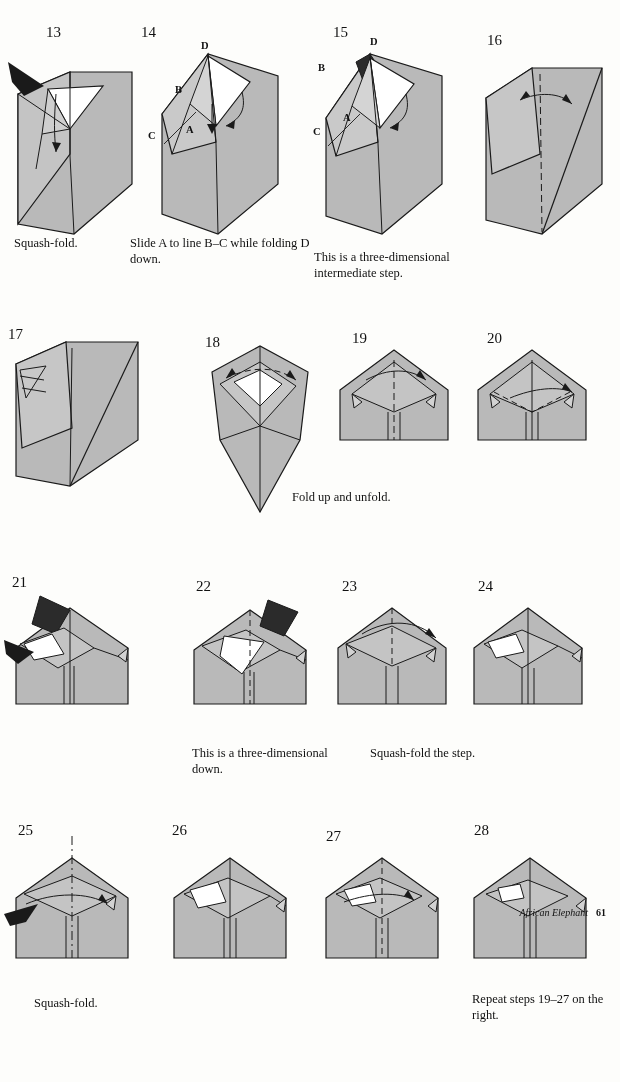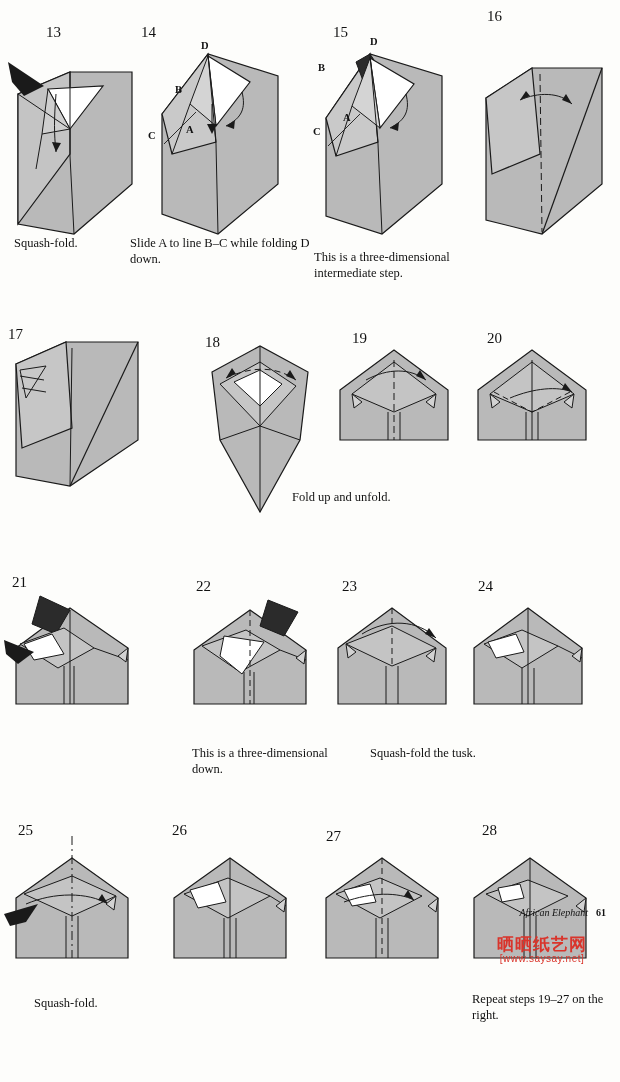--- a/index.html
+++ b/index.html
@@ -143,21 +143,21 @@
       <polygon points="80,94 89,88 88,97" fill="#1a1a1a"></polygon>
       <line x1="18" y1="112" x2="50" y2="80" stroke="#1a1a1a" stroke-width="0.9"></line>
     </svg>
   </div>
   <div class="lbl" style="left:370px; top:36px;">D</div>
   <div class="lbl" style="left:318px; top:62px;">B</div>
   <div class="lbl" style="left:313px; top:126px;">C</div>
   <div class="lbl" style="left:343px; top:112px;">A</div>
   <div class="caption" style="left:314px; top:250px; width:200px;">This is a three-dimensional intermediate step.</div>
 
-  <div class="step-num" style="left:487px; top:8px;">16</div>
+  <div class="step-num" style="left:487px; top:32px;">16</div>
   <div class="fig" style="left:476px; top:34px;">
     <svg width="140" height="200" viewBox="0 0 140 200">
       <polygon points="10,64 56,34 126,34 126,150 66,200 10,186" fill="#b9b9b9" stroke="#1a1a1a" stroke-width="1.2"></polygon>
       <polygon points="10,64 56,34 64,120 16,140" fill="#c6c6c6" stroke="#1a1a1a" stroke-width="1.2"></polygon>
       <line x1="64" y1="40" x2="66" y2="198" stroke="#1a1a1a" stroke-width="1" stroke-dasharray="7 4"></line>
       <path d="M44 66 C 62 58, 84 58, 96 70" fill="none" stroke="#1a1a1a" stroke-width="1"></path>
       <polygon points="96,70 86,66 90,60" fill="#1a1a1a"></polygon>
       <polygon points="44,66 54,62 50,57" fill="#1a1a1a"></polygon>
       <line x1="126" y1="34" x2="66" y2="200" stroke="#1a1a1a" stroke-width="1.2"></line>
     </svg>
@@ -263,21 +263,21 @@
       <polygon points="20,58 66,40 110,62 66,80" fill="#c4c4c4" stroke="#1a1a1a" stroke-width="1"></polygon>
       <line x1="60" y1="80" x2="60" y2="118" stroke="#1a1a1a" stroke-width="1"></line>
       <line x1="72" y1="80" x2="72" y2="118" stroke="#1a1a1a" stroke-width="1"></line>
       <line x1="66" y1="22" x2="66" y2="80" stroke="#1a1a1a" stroke-width="1" stroke-dasharray="6 4"></line>
       <path d="M36 48 C 62 32, 92 34, 110 52" fill="none" stroke="#1a1a1a" stroke-width="1"></path>
       <polygon points="110,52 99,48 103,42" fill="#1a1a1a"></polygon>
       <polygon points="20,58 30,66 22,72" fill="#d2d2d2" stroke="#1a1a1a" stroke-width="1"></polygon>
       <polygon points="110,62 100,70 108,76" fill="#d2d2d2" stroke="#1a1a1a" stroke-width="1"></polygon>
     </svg>
   </div>
-  <div class="caption" style="left:370px; top:746px; width:120px;">Squash-fold the tusk.</div>
+  <div class="caption" style="left:370px; top:746px; width:120px;">Squash-fold the step.</div>
 
   <div class="step-num" style="left:478px; top:578px;">24</div>
   <div class="fig" style="left:462px; top:586px;">
     <svg width="150" height="145" viewBox="0 0 150 145">
       <polygon points="12,62 66,22 120,62 120,118 12,118" fill="#b9b9b9" stroke="#1a1a1a" stroke-width="1.2"></polygon>
       <polygon points="22,58 60,44 96,60 60,82" fill="#c4c4c4" stroke="#1a1a1a" stroke-width="1"></polygon>
       <polygon points="26,56 54,48 62,66 34,72" fill="#ffffff" stroke="#1a1a1a" stroke-width="1"></polygon>
       <line x1="60" y1="82" x2="60" y2="118" stroke="#1a1a1a" stroke-width="1"></line>
       <line x1="72" y1="82" x2="72" y2="118" stroke="#1a1a1a" stroke-width="1"></line>
       <line x1="66" y1="22" x2="66" y2="118" stroke="#1a1a1a" stroke-width="1"></line>
@@ -324,36 +324,32 @@
       <polygon points="30,58 56,52 62,70 38,74" fill="#ffffff" stroke="#1a1a1a" stroke-width="1"></polygon>
       <line x1="62" y1="86" x2="62" y2="126" stroke="#1a1a1a" stroke-width="1"></line>
       <line x1="74" y1="86" x2="74" y2="126" stroke="#1a1a1a" stroke-width="1"></line>
       <line x1="68" y1="26" x2="68" y2="126" stroke="#1a1a1a" stroke-width="1" stroke-dasharray="6 4"></line>
       <path d="M30 70 C 58 60, 84 60, 100 68" fill="none" stroke="#1a1a1a" stroke-width="1"></path>
       <polygon points="100,68 90,64 94,58" fill="#1a1a1a"></polygon>
       <polygon points="124,66 114,74 122,80" fill="#d2d2d2" stroke="#1a1a1a" stroke-width="1"></polygon>
     </svg>
   </div>
 
-  <div class="step-num" style="left:474px; top:822px;margin-left:8px;">28</div>
+  <div class="step-num" style="left:474px; top:822px;">28</div>
   <div class="fig" style="left:462px; top:832px;">
     <svg width="150" height="150" viewBox="0 0 150 150">
       <polygon points="12,66 68,26 124,66 124,126 12,126" fill="#b9b9b9" stroke="#1a1a1a" stroke-width="1.2"></polygon>
       <polygon points="24,62 66,48 106,64 66,84" fill="#c4c4c4" stroke="#1a1a1a" stroke-width="1"></polygon>
       <polygon points="36,56 58,52 62,66 40,70" fill="#ffffff" stroke="#1a1a1a" stroke-width="1"></polygon>
       <line x1="62" y1="84" x2="62" y2="126" stroke="#1a1a1a" stroke-width="1"></line>
       <line x1="74" y1="84" x2="74" y2="126" stroke="#1a1a1a" stroke-width="1"></line>
       <line x1="68" y1="26" x2="68" y2="126" stroke="#1a1a1a" stroke-width="1"></line>
       <polygon points="124,66 114,74 122,80" fill="#d2d2d2" stroke="#1a1a1a" stroke-width="1"></polygon>
     </svg>
   </div>
   <div class="caption" style="left:472px; top:992px; width:150px;">Repeat steps 19–27 on the right.</div>
 
-  <div class="watermark">
-    <div class="wm-main">晒晒纸艺网</div>
-    <div class="wm-sub">[www.saysay.net]</div>
-  </div>
 
   <div class="footer">
     <span>African Elephant</span><span class="pg">61</span>
   </div>
 
 </div>
 
 </body></html>

